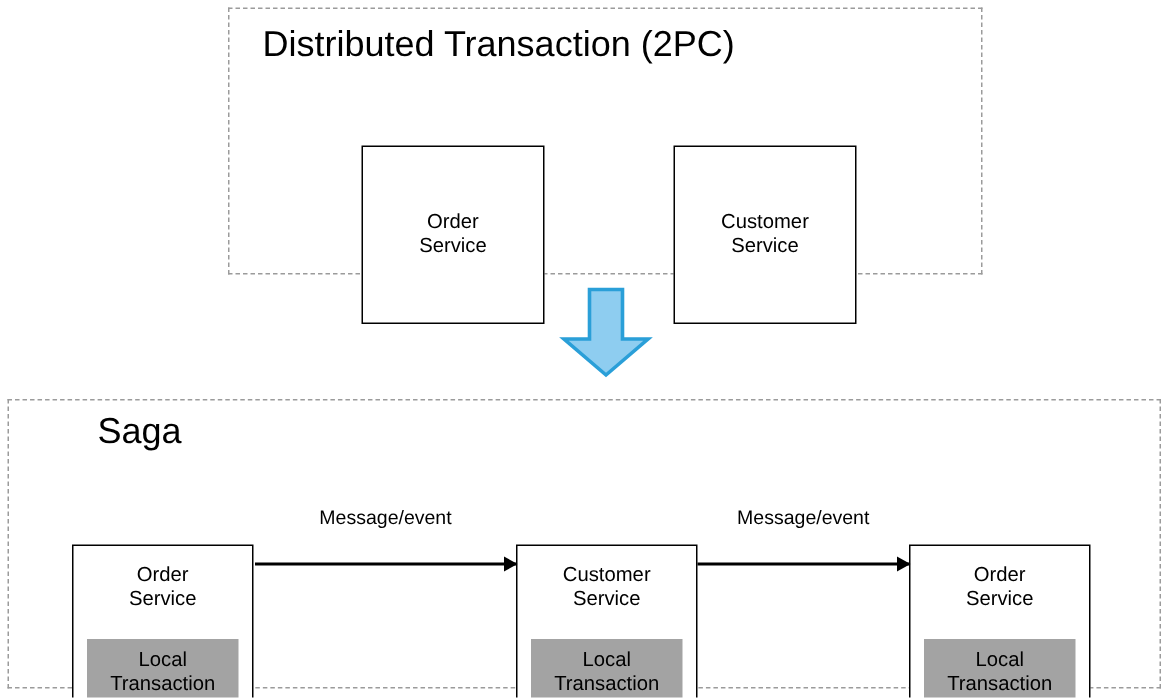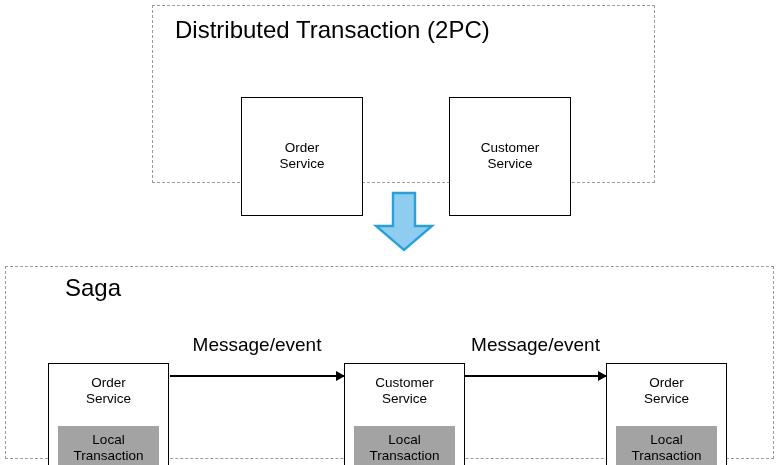--- a/index.html
+++ b/index.html
@@ -143,21 +143,21 @@
     border-bottom: 5px solid transparent;
     border-left: 9px solid #000000;
   }
   #msg-arrow-1 { left: 170px; width: 174px; }
   #msg-arrow-2 { left: 465px; width: 141px; }
 
   .msg-label {
     position: absolute;
     top: 337px;
     text-align: center;
-    font-size: 19px;
+    font-size: 13px;
     line-height: 16px;
     color: #000000;
     white-space: nowrap;
   }
   #msg-label-1 { left: 170px; width: 174px; }
   #msg-label-2 { left: 465px; width: 141px; }
 
   
   #big-down-arrow {
     position: absolute;

